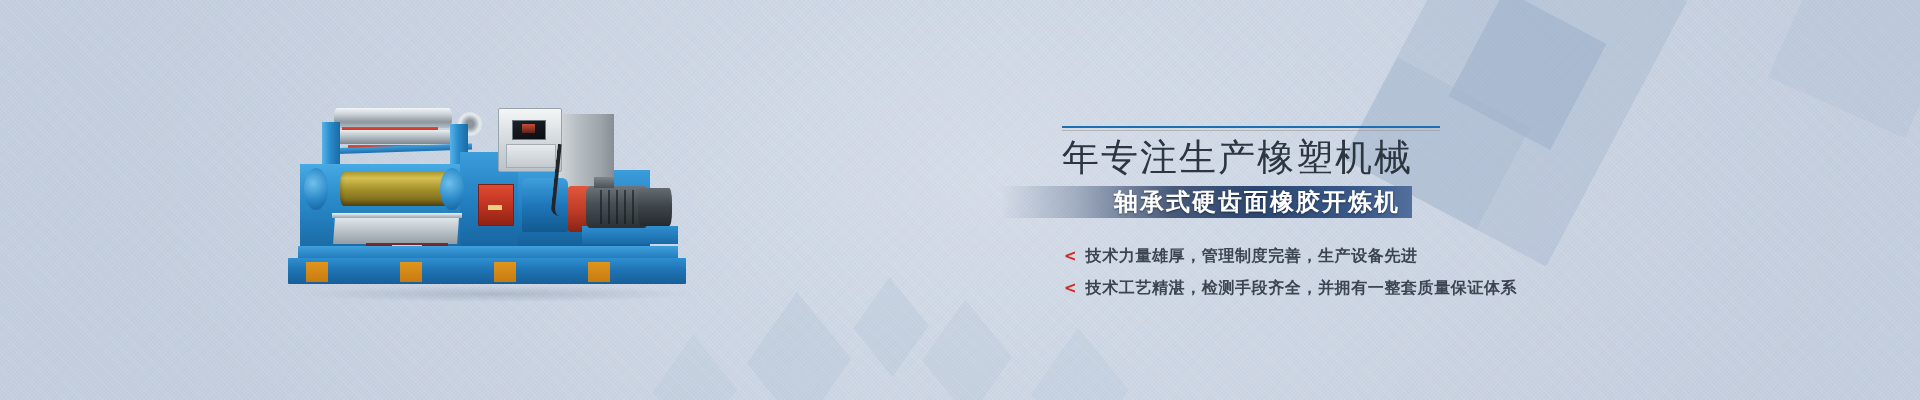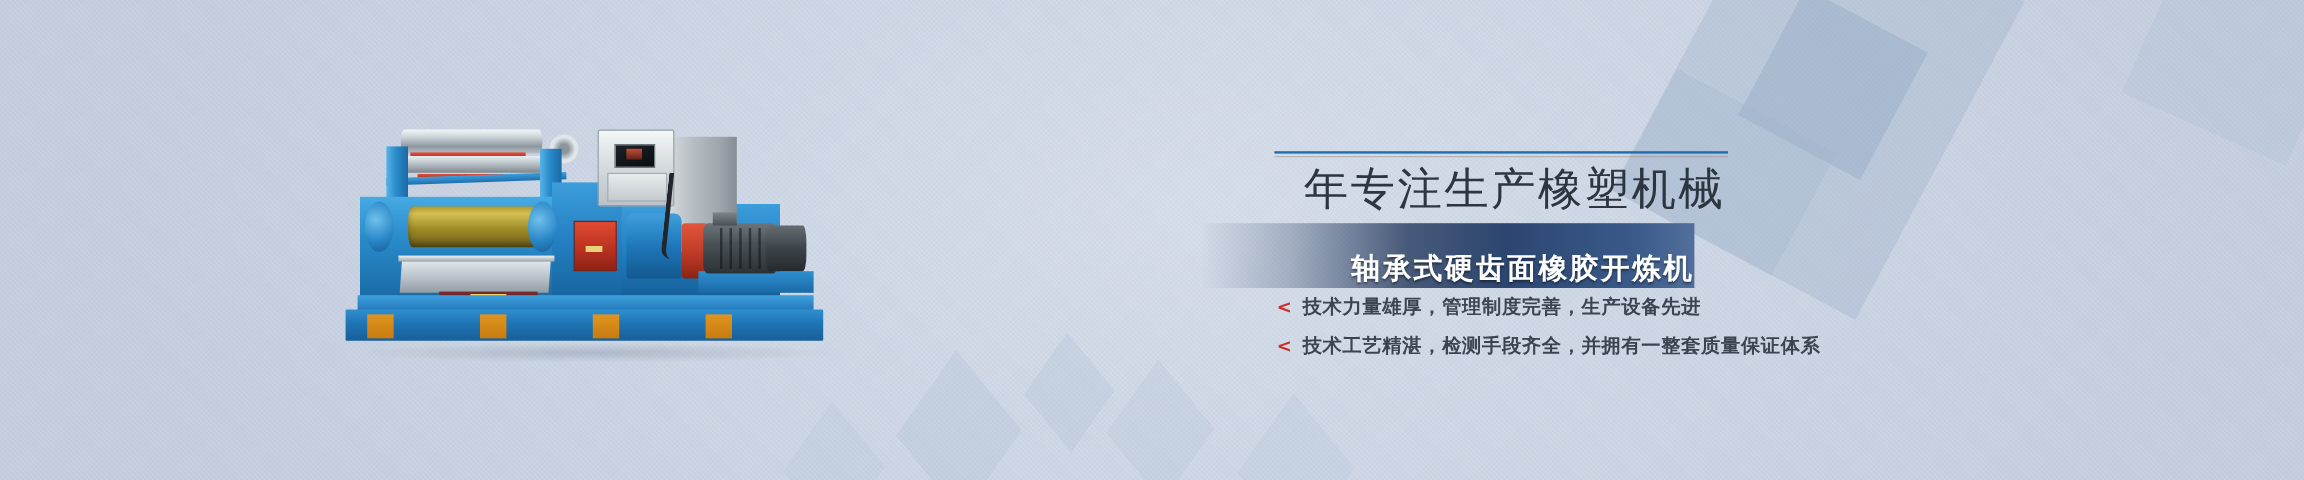--- a/index.html
+++ b/index.html
@@ -291,37 +291,37 @@
   .headline {
     position: absolute;
     left: 1062px; top: 136px;
     width: 400px;
     font-family: "DejaVu Serif", "Liberation Serif", serif;
     font-size: 37px;
     line-height: 44px;
     color: #2b3640;
     letter-spacing: 2px;
     white-space: nowrap;
-    text-align: center;
   }
 
   .subbar {
     position: absolute;
     left: 1000px; top: 186px;
-    width: 412px; height: 54px;
+    width: 412px; height: 32px;
     background: linear-gradient(90deg,
        rgba(40,62,98,0) 0%,
        rgba(40,62,98,.28) 18%,
        rgba(37,58,94,.80) 42%,
        #2c4670 62%,
        #3a5a8a 88%,
        #536f9c 100%);
     display: flex;
     align-items: flex-end;
     justify-content: flex-end;
+    padding-right: 12px;
     box-sizing: border-box;
   }
   .subbar-text {
     font-family: "DejaVu Sans", "Liberation Sans", sans-serif;
     font-size: 24px;
     font-weight: bold;
     color: #ffffff;
     letter-spacing: 2px;
     white-space: nowrap;
     text-shadow: 0 1px 2px rgba(0,0,0,.45);

